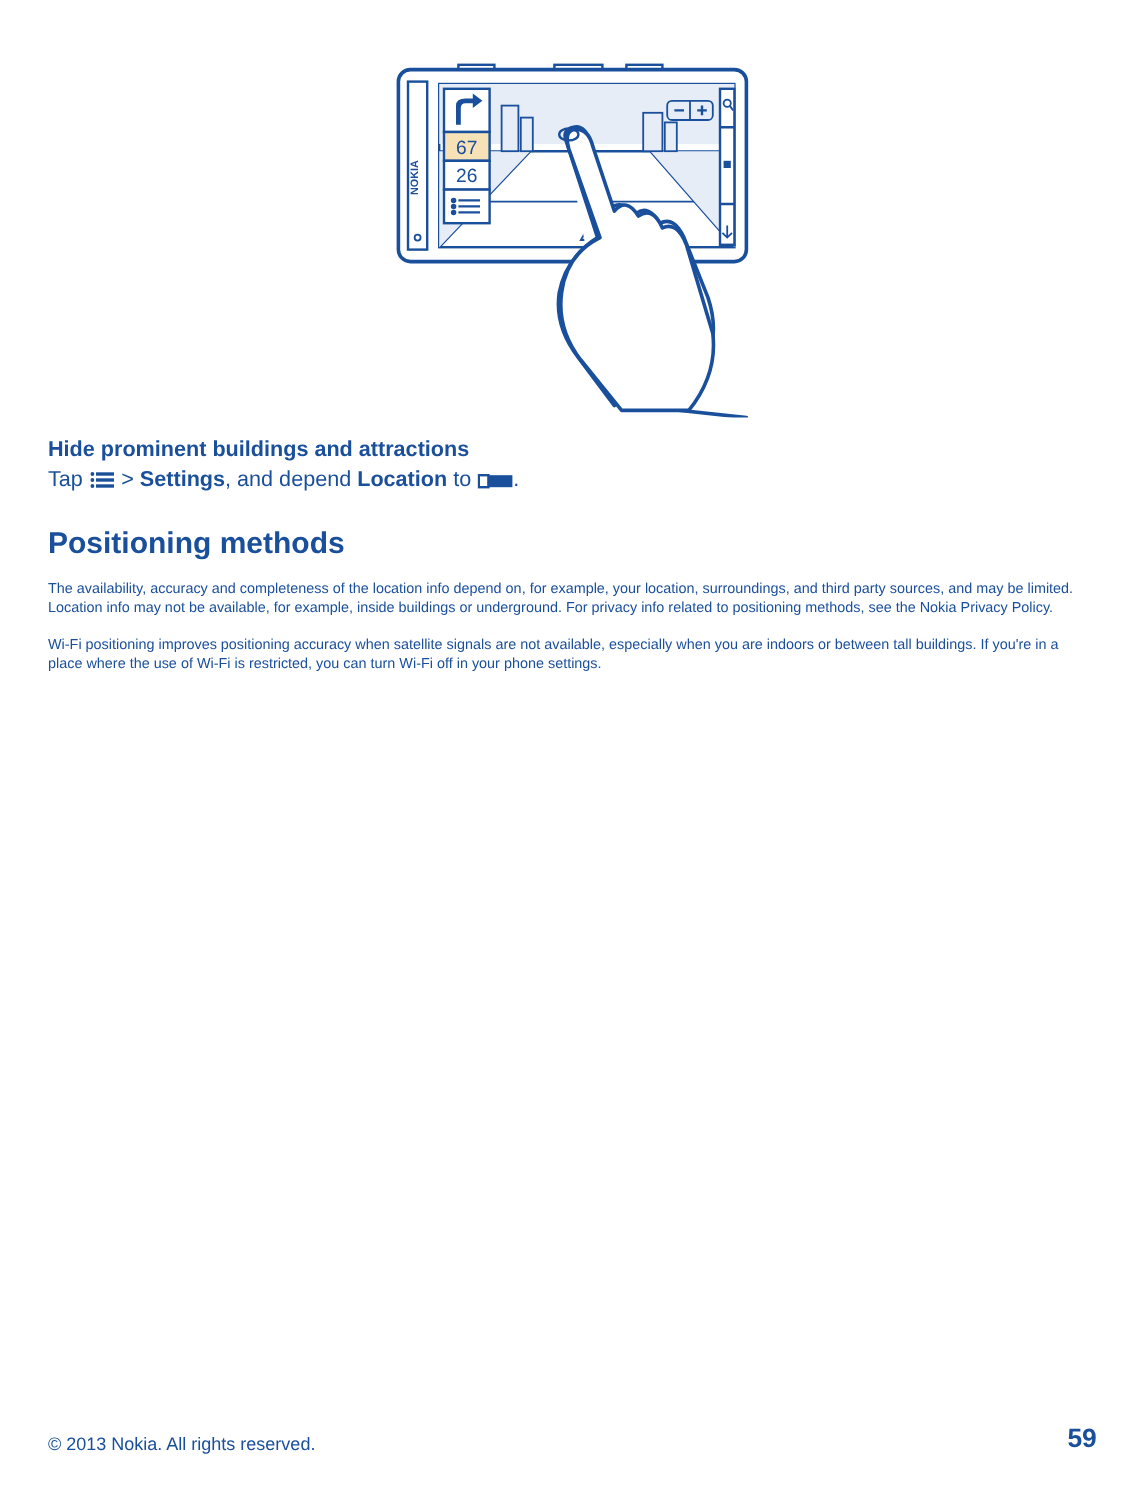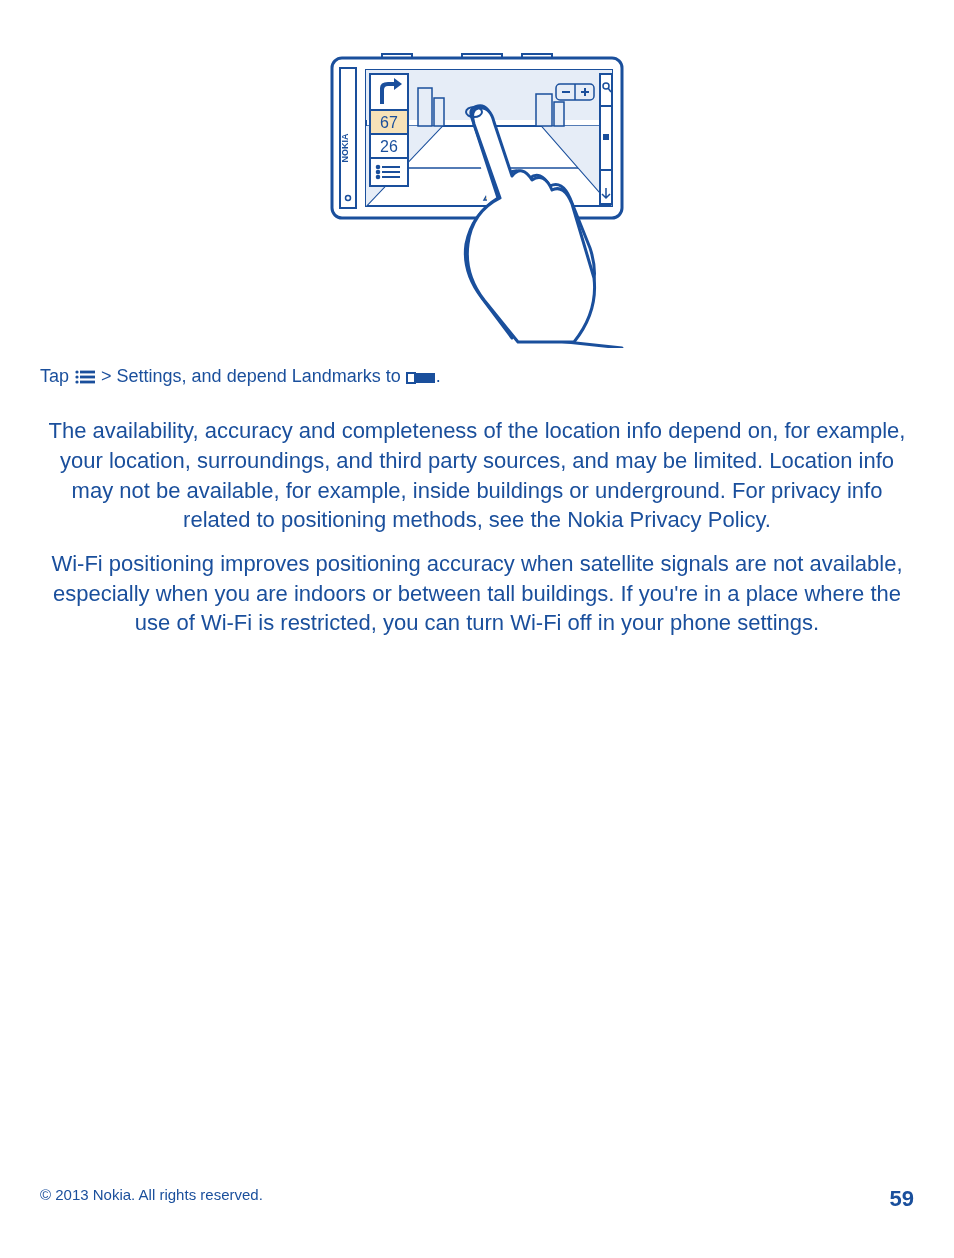--- a/index.html
+++ b/index.html
@@ -30,45 +30,44 @@
     font-weight: 700;
     font-size: 18px;
     margin: 4px 0 2px 0;
   }
   .instruction-line {
     font-size: 18px;
     line-height: 1.35;
     margin: 0 0 28px 0;
   }
   .instruction-line .bold {
-    font-weight: 400;
+    font-weight: 700;
   }
   .inline-icon {
     display: inline-block;
     vertical-align: -3px;
   }
   .section-heading {
     font-weight: 700;
     font-size: 25px;
     margin: 14px 0 14px 0;
   }
   .body-para {
-    font-size: 22px;
+    font-size: 12px;
     line-height: 1.35;
     margin: 0 0 14px 0;
-    text-align: center;
   }
   .footer {
     position: absolute;
     left: 40px;
     right: 40px;
     bottom: 46px;
     display: flex;
     justify-content: space-between;
-    align-items: flex-start;
+    align-items: flex-end;
     font-size: 15px;
   }
   .footer .pagenum {
     font-weight: 700;
     font-size: 22px;
     margin-left: 20px;
   }
 </style>
 </head>
 <body>
@@ -178,35 +177,37 @@
                  Q222 124 210 132
                  Q200 116 190 128
                  L172 74
                  Q168 58 156 60 Z"></path>
       </g>
 
       <ellipse cx="152" cy="64" rx="8" ry="5" fill="none" stroke="#1a4f9c" stroke-width="2"></ellipse>
     </svg>
   </div>
 
+  <div class="sub-heading">Hide prominent buildings and attractions</div>
 
   <p class="instruction-line">
     <span>Tap </span><svg class="inline-icon" width="22" height="16" viewBox="0 0 22 16">
       <circle cx="3" cy="3" r="1.6" fill="#1a4f9c"></circle>
       <rect x="6" y="1.6" width="15" height="2.8" fill="#1a4f9c"></rect>
       <circle cx="3" cy="8" r="1.6" fill="#1a4f9c"></circle>
       <rect x="6" y="6.6" width="15" height="2.8" fill="#1a4f9c"></rect>
       <circle cx="3" cy="13" r="1.6" fill="#1a4f9c"></circle>
       <rect x="6" y="11.6" width="15" height="2.8" fill="#1a4f9c"></rect>
-    </svg><span> &gt; </span><span class="bold">Settings</span><span>, and depend </span><span class="bold">Landmarks</span><span> to </span><svg class="inline-icon" width="30" height="14" viewBox="0 0 30 14">
+    </svg><span> &gt; </span><span class="bold">Settings</span><span>, and depend </span><span class="bold">Location</span><span> to </span><svg class="inline-icon" width="30" height="14" viewBox="0 0 30 14">
       <rect x="1" y="2" width="8" height="10" fill="none" stroke="#1a4f9c" stroke-width="2"></rect>
       <rect x="9" y="2" width="20" height="10" fill="#1a4f9c"></rect>
     </svg><span>.</span>
   </p>
 
+  <div class="section-heading">Positioning methods</div>
 
   <p class="body-para">The availability, accuracy and completeness of the location info depend on, for example, your location, surroundings, and third party sources, and may be limited. Location info may not be available, for example, inside buildings or underground. For privacy info related to positioning methods, see the Nokia Privacy Policy.</p>
   <p class="body-para">Wi-Fi positioning improves positioning accuracy when satellite signals are not available, especially when you are indoors or between tall buildings. If you're in a place where the use of Wi-Fi is restricted, you can turn Wi-Fi off in your phone settings.</p>
 
   <div class="footer">
     <span>© 2013 Nokia. All rights reserved.</span>
     <span class="pagenum">59</span>
   </div>
 
 </div>

